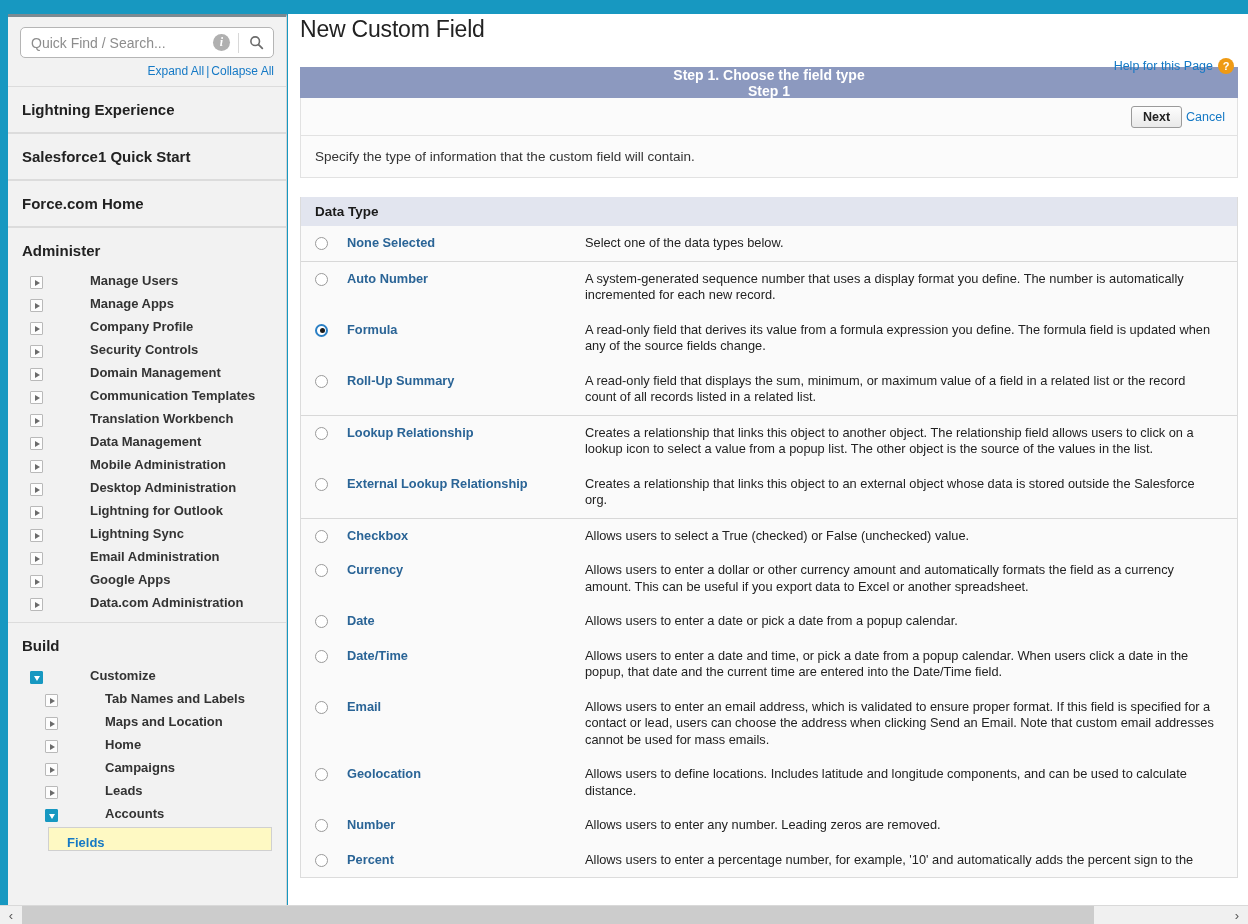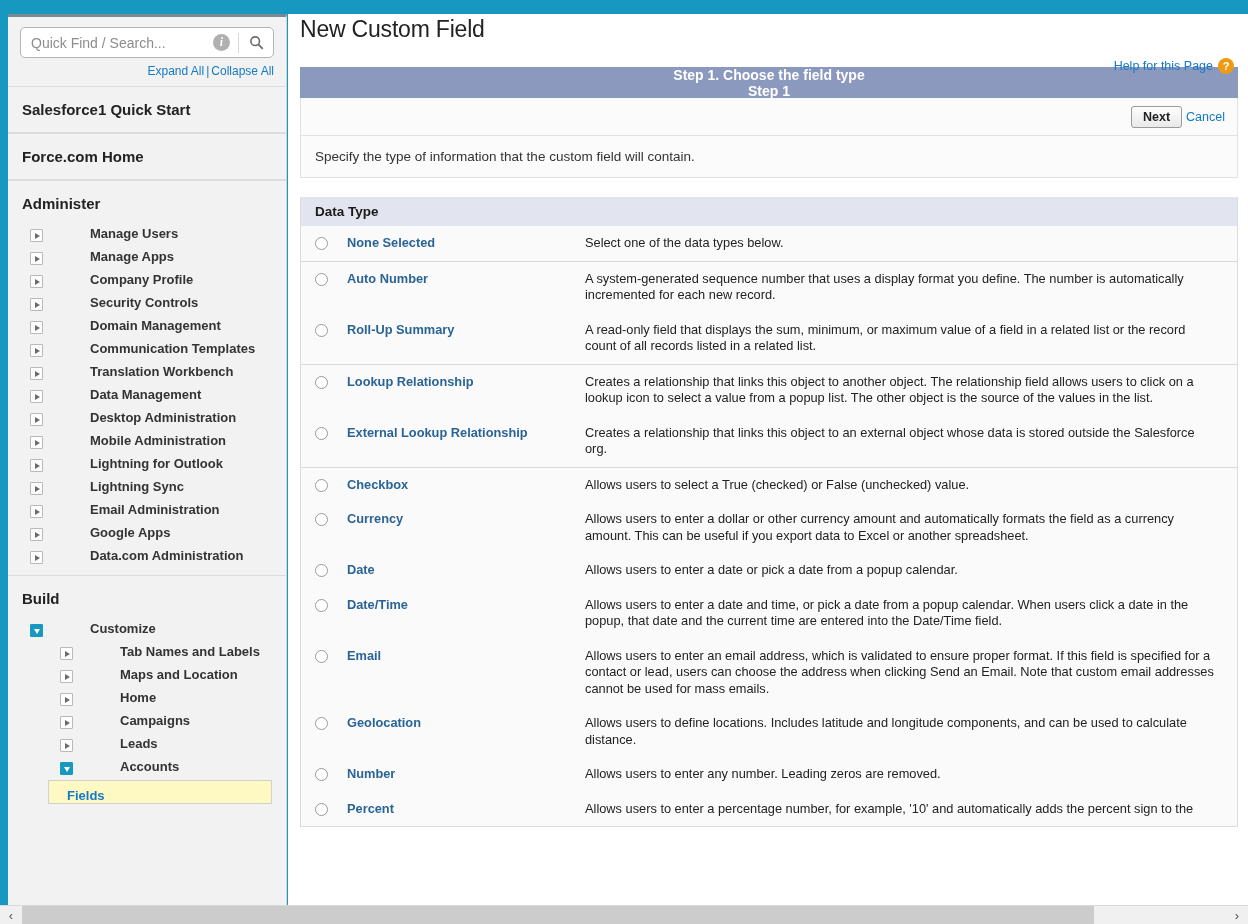--- a/index.html
+++ b/index.html
@@ -86,21 +86,21 @@
   .side-section.nobot { border-bottom: 0; padding-bottom: 10px; }
   .nav-list { list-style: none; margin: 0; padding: 0 0 8px 0; background: #f2f2f2; }
   .nav-item {
     display: flex; align-items: flex-end;
     padding: 3px 0 3px 22px;
     font-size: 13px; font-weight: bold; color: #333;
     cursor: pointer;
     line-height: 17px;
     gap: 39px;
   }
-  .nav-item.indent1 { padding-left: 52px; }
+  .nav-item.indent1 { padding-left: 37px; }
   .tri {
     width: 13px; height: 13px;
     border: 1px solid #b9b9b9;
     background: #fdfdfd;
     margin-right: 8px;
     position: relative;
     flex: 0 0 auto;
     border-radius: 1px;
   }
   .tri::after {
@@ -294,20 +294,21 @@
             <line x1="10.2" y1="10.2" x2="14.2" y2="14.2" stroke="#6c6c6c" stroke-width="1.9" stroke-linecap="round"></line>
           </svg>
         </button>
       </div>
     </div>
 
     <div class="expand-row">
       <a>Expand All</a><span class="sep">|</span><a>Collapse All</a>
     </div>
 
+    <div class="side-section">Lightning Experience</div>
     <div class="side-section">Salesforce1 Quick Start</div>
     <div class="side-section">Force.com Home</div>
 
     <div class="side-section nobot">Administer</div>
     <ul class="nav-list" id="administer-list">
         <li class="nav-item">
           <span class="tri"></span>
           <span>Manage Users</span>
         </li>
         <li class="nav-item">
@@ -333,25 +334,25 @@
         <li class="nav-item">
           <span class="tri"></span>
           <span>Translation Workbench</span>
         </li>
         <li class="nav-item">
           <span class="tri"></span>
           <span>Data Management</span>
         </li>
         <li class="nav-item">
           <span class="tri"></span>
+          <span>Mobile Administration</span>
+        </li>
+        <li class="nav-item">
+          <span class="tri"></span>
           <span>Desktop Administration</span>
-        </li>
-        <li class="nav-item">
-          <span class="tri"></span>
-          <span>Mobile Administration</span>
         </li>
         <li class="nav-item">
           <span class="tri"></span>
           <span>Lightning for Outlook</span>
         </li>
         <li class="nav-item">
           <span class="tri"></span>
           <span>Lightning Sync</span>
         </li>
         <li class="nav-item">
@@ -441,20 +442,27 @@
         <div class="dt-group">
           <div class="dt-row">
             <label class="dt-label">
               <span class="radio"></span>
               <span class="dt-name">Auto Number</span>
             </label>
             <div class="dt-desc">A system-generated sequence number that uses a display format you define. The number is automatically incremented for each new record.</div>
           </div>
           <div class="dt-row">
             <label class="dt-label">
+              <span class="radio on"></span>
+              <span class="dt-name">Formula</span>
+            </label>
+            <div class="dt-desc">A read-only field that derives its value from a formula expression you define. The formula field is updated when any of the source fields change.</div>
+          </div>
+          <div class="dt-row">
+            <label class="dt-label">
               <span class="radio"></span>
               <span class="dt-name">Roll-Up Summary</span>
             </label>
             <div class="dt-desc">A read-only field that displays the sum, minimum, or maximum value of a field in a related list or the record count of all records listed in a related list.</div>
           </div>
         </div>
         <div class="dt-group">
           <div class="dt-row">
             <label class="dt-label">
               <span class="radio"></span>

